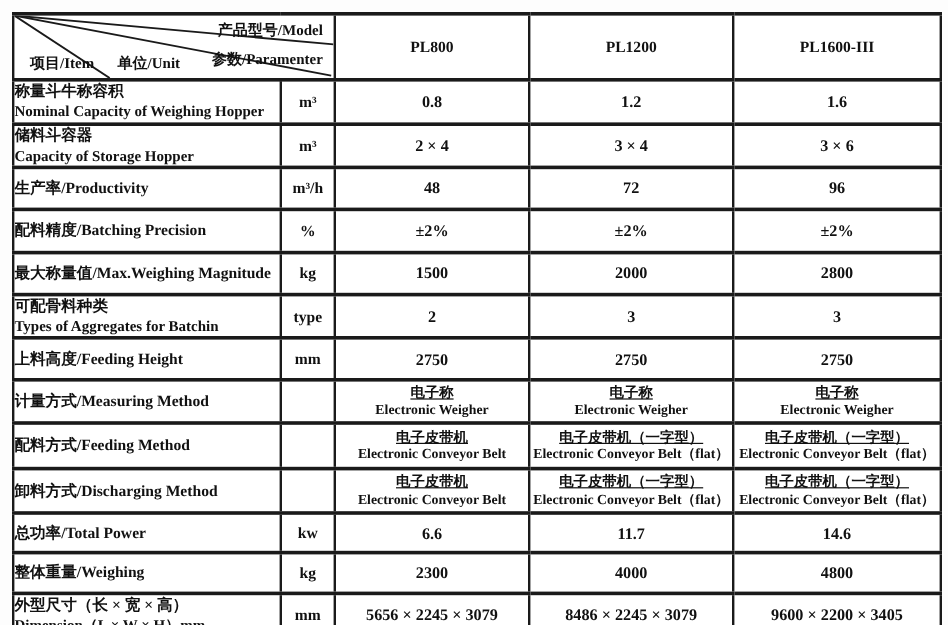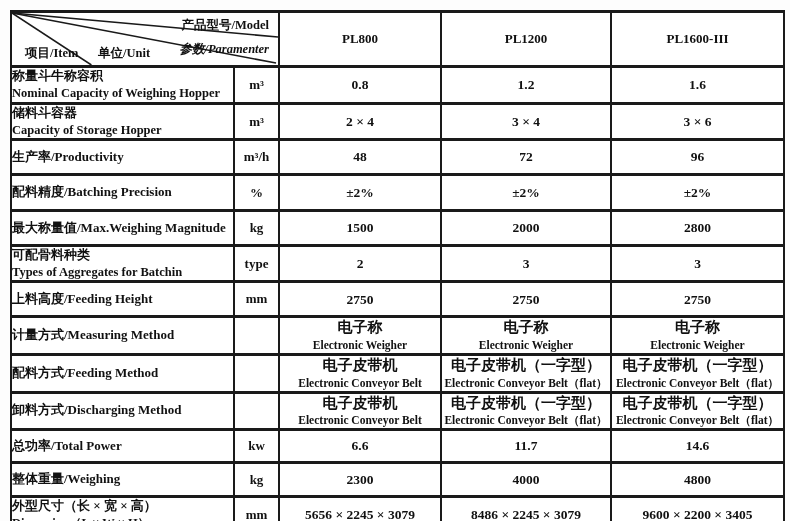--- a/index.html
+++ b/index.html
@@ -30,21 +30,21 @@
   }
   
   .corner-cell {
     position: relative;
     height: 52px;
     padding: 0;
   }
   .corner-cell svg { position: absolute; left: 0; top: 0; width: 100%; height: 100%; }
   .corner-label { position: absolute; font-size: 12.5px; font-weight: bold; white-space: nowrap; }
   .cl-model    { top: 4px;  right: 9px;  }
-  .cl-param    { top: 28px; right: 9px; font-style: italic;  }
+  .cl-param    { top: 28px; right: 9px;  }
   .cl-item     { bottom: 3px; left: 13px; }
   .cl-unit     { bottom: 3px; left: 86px; }
 
   .model-header { font-size: 13px; text-align: center; vertical-align: middle; }
 
   .label-cell {
     text-align: left;
     vertical-align: middle;
     font-size: 13px;
     padding-left: 8px;
@@ -59,21 +59,21 @@
     text-align: center;
     vertical-align: middle;
     font-size: 13px;
   }
   .value-cell {
     text-align: center;
     vertical-align: middle;
     font-size: 13.5px;
     line-height: 1.3;
   }
-  .value-cell .vz { font-size: 15px; }
+  .value-cell .vz { font-size: 12px; text-decoration: underline; }
   .value-cell .ve { font-size: 11.5px; white-space: nowrap; }
 </style>
 </head>
 <body>
 
 <table class="spec-table">
   <colgroup>
     <col style="width:223px">
     <col style="width:45px">
     <col style="width:162px">

